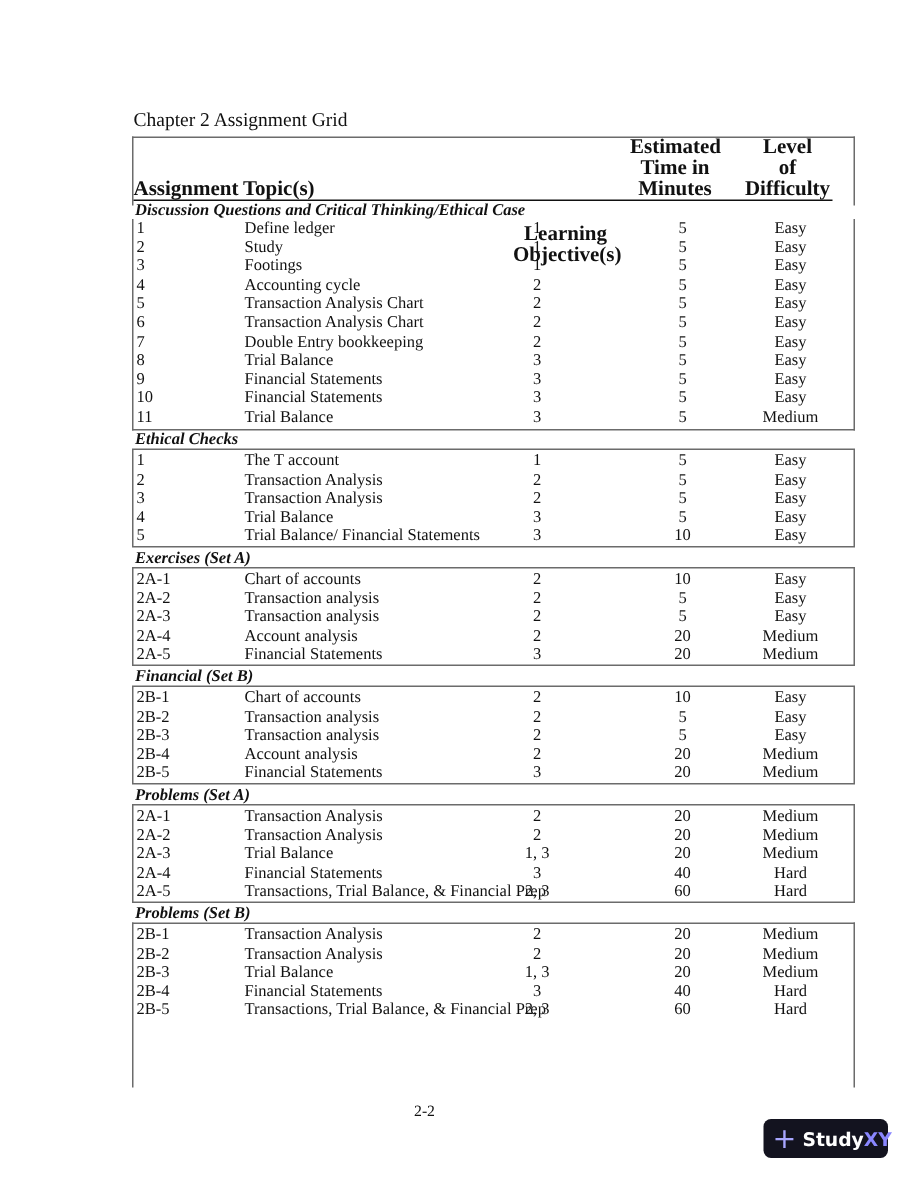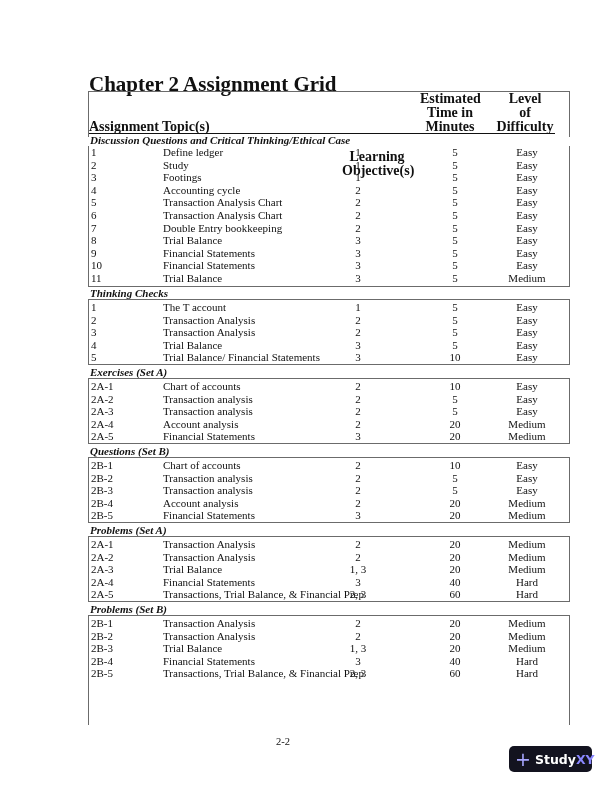--- a/index.html
+++ b/index.html
@@ -3,21 +3,21 @@
   <meta charset="utf-8">
   <style>
     html, body { margin: 0; padding: 0; background: #ffffff; }
     body {
       width: 612px; height: 792px; position: relative; overflow: hidden;
       font-family: "Liberation Serif", "DejaVu Serif", serif;
       color: #111;
     }
     .page-title {
       position: absolute; left: 89px; top: 72px;
-      font-size: 21px; font-weight: bold; letter-spacing: 0;
+      font-size: 13px; font-weight: normal; letter-spacing: 0;
     }
     .header-box {
       position: absolute; left: 88px; top: 91px; width: 482px; height: 46px;
       border: 1px solid #6b6b6b; border-bottom: none; box-sizing: border-box;
     }
     .hdr {
       position: absolute; font-weight: bold; font-size: 14px; line-height: 14px;
       text-align: center;
     }
     .hdr-line {
@@ -147,21 +147,21 @@
     </div>
   <div class="row" style="top:126px;">
       <span class="c-id">11</span>
       <span class="c-topic">Trial Balance</span>
       <span class="c-lo">3</span>
       <span class="c-time">5</span>
       <span class="c-diff">Medium</span>
     </div>
 </div>
 
-<div class="section-title" style="top:287px;">Thinking Checks</div>
+<div class="section-title" style="top:287px;">Ethical Checks</div>
 <div class="group-box" style="top:299px; height:66px;">
   <div class="row" style="top:1px;">
       <span class="c-id">1</span>
       <span class="c-topic">The T account</span>
       <span class="c-lo">1</span>
       <span class="c-time">5</span>
       <span class="c-diff">Easy</span>
     </div>
   <div class="row" style="top:13.6px;">
       <span class="c-id">2</span>
@@ -225,21 +225,21 @@
     </div>
   <div class="row" style="top:51.4px;">
       <span class="c-id">2A-5</span>
       <span class="c-topic">Financial Statements</span>
       <span class="c-lo">3</span>
       <span class="c-time">20</span>
       <span class="c-diff">Medium</span>
     </div>
 </div>
 
-<div class="section-title" style="top:445px;">Questions (Set B)</div>
+<div class="section-title" style="top:445px;">Financial (Set B)</div>
 <div class="group-box" style="top:457px; height:66px;">
   <div class="row" style="top:1px;">
       <span class="c-id">2B-1</span>
       <span class="c-topic">Chart of accounts</span>
       <span class="c-lo">2</span>
       <span class="c-time">10</span>
       <span class="c-diff">Easy</span>
     </div>
   <div class="row" style="top:13.6px;">
       <span class="c-id">2B-2</span>

